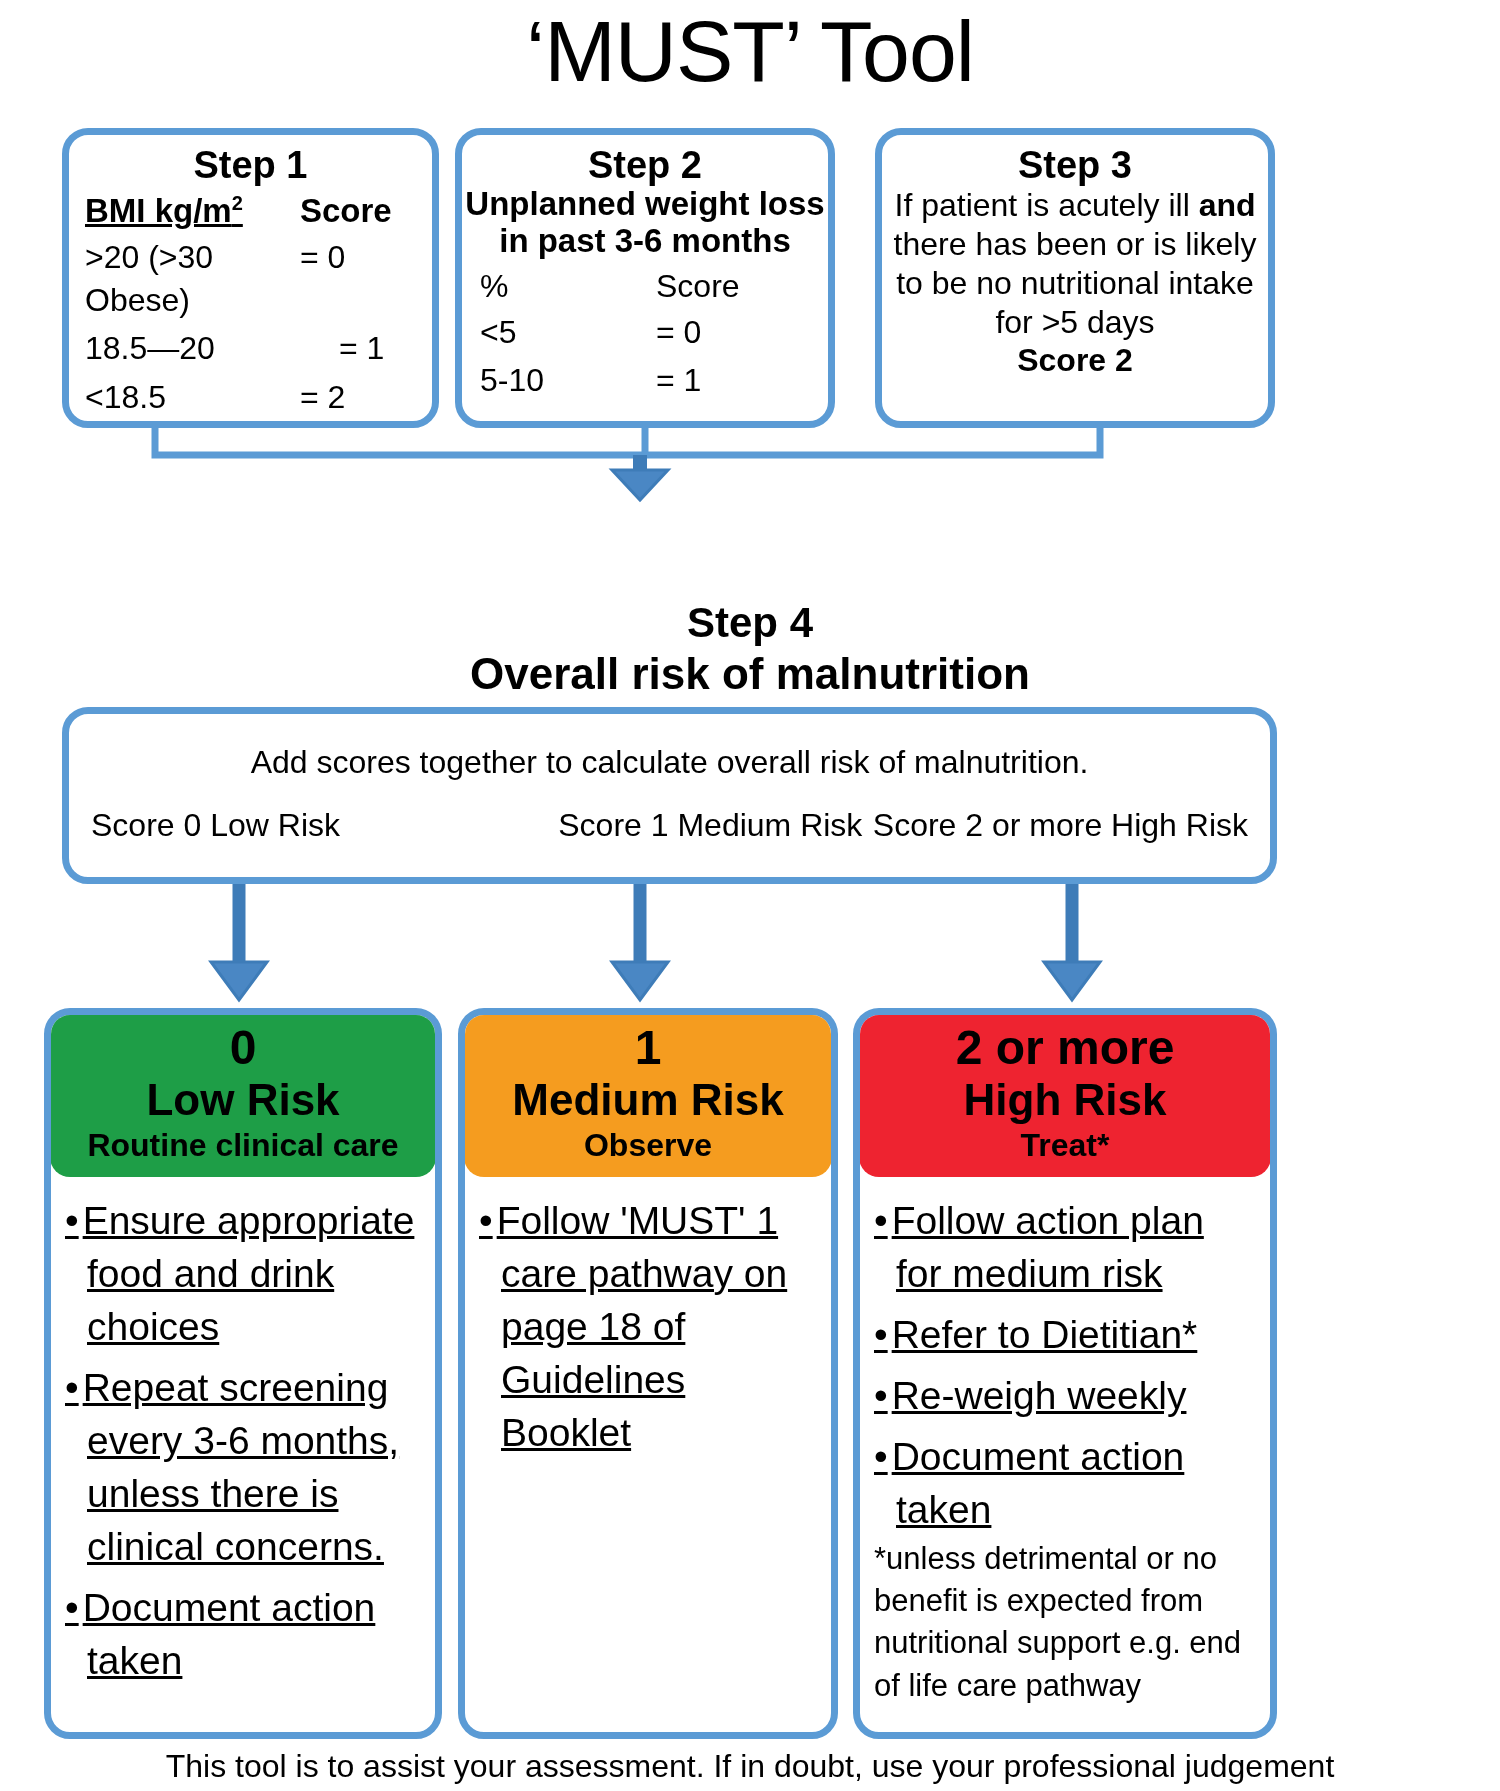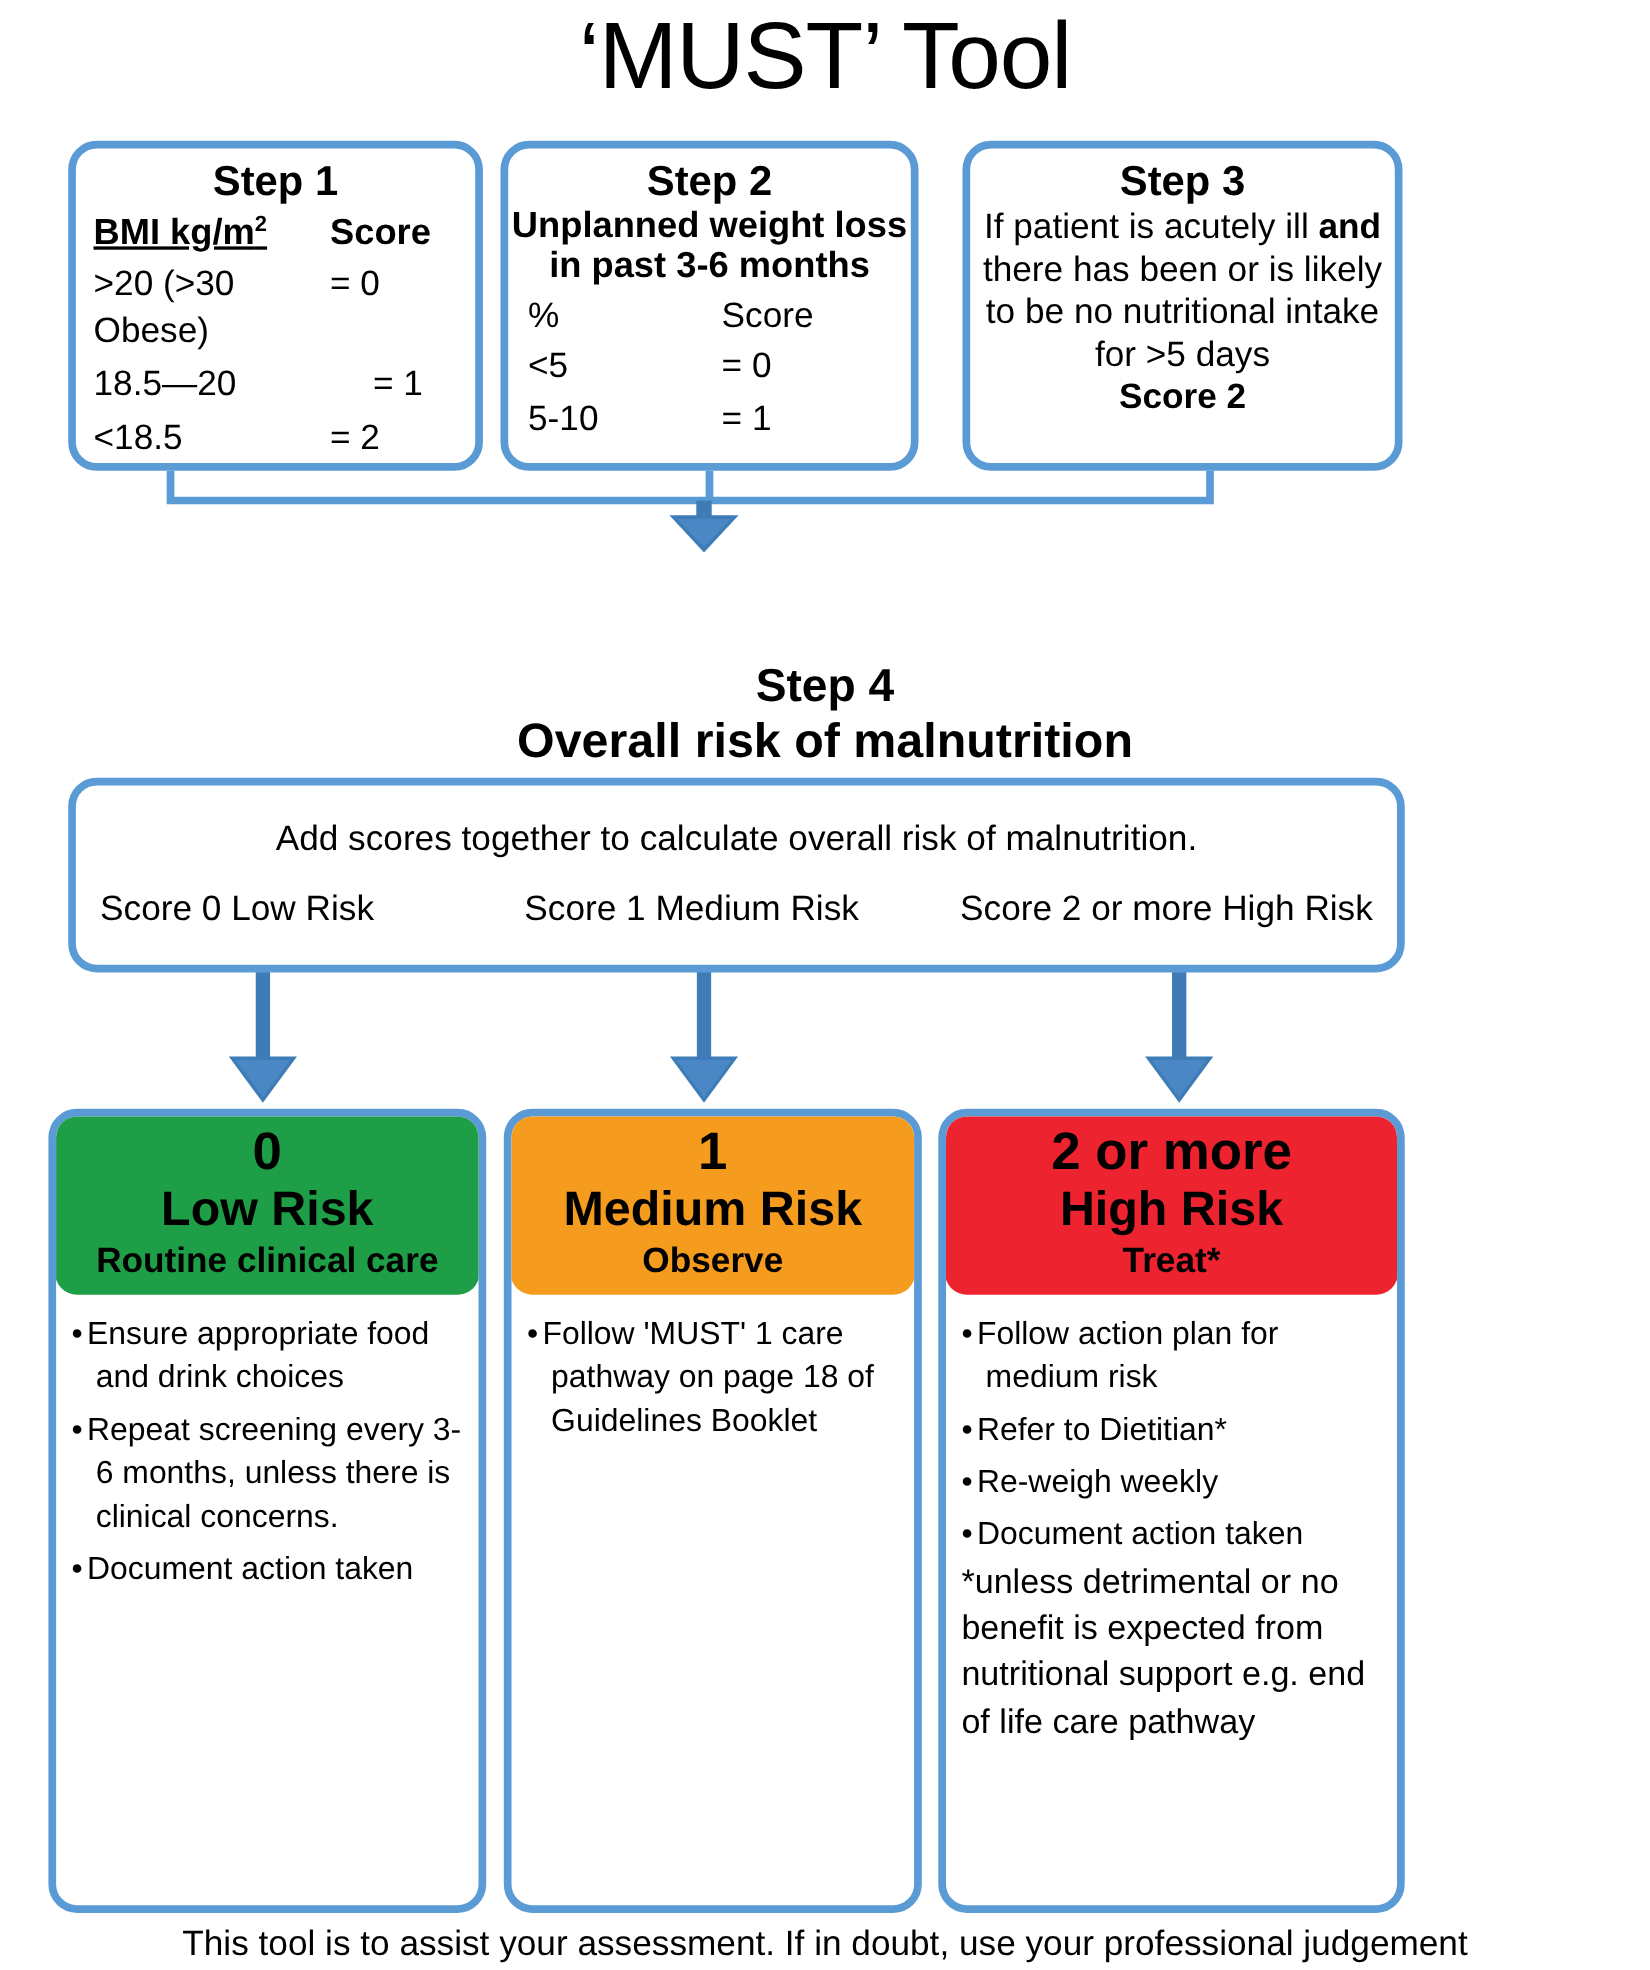--- a/index.html
+++ b/index.html
@@ -81,21 +81,21 @@
   .step4-wrap { position: absolute; top: 598px; left: 0; width: 1500px; text-align: center; }
   .step4-title { font-size: 42px; font-weight: bold; line-height: 1.18; }
   .step4-sub { font-size: 44px; font-weight: bold; line-height: 1.18; }
 
   
   #overall-box { left: 62px; top: 707px; width: 1215px; height: 177px; }
   .overall-lead { font-size: 32px; text-align: center; margin-top: 30px; }
   .overall-scores { display: flex; font-size: 32px; margin-top: 26px; padding: 0 22px; }
   .overall-scores > div { flex: 1; }
   .os-1 { text-align: left; }
-  .os-2 { text-align: left; }
+  .os-2 { text-align: right; }
   .os-3 { text-align: right; }
 
   
   .risk-col { position: absolute; top: 1008px; width: 400px; }
   #risk-low  { left: 44px;  width: 398px; }
   #risk-med  { left: 458px; width: 380px; }
   #risk-high { left: 853px; width: 424px; }
 
   .risk-outer {
     border: 7px solid #5B9BD5;
@@ -113,25 +113,26 @@
     padding: 6px 0 12px 0;
     text-align: center;
   }
   .risk-score { font-size: 48px; font-weight: bold; line-height: 1.15; }
   .risk-label { font-size: 44px; font-weight: bold; line-height: 1.12; }
   .risk-action { font-size: 32px; font-weight: bold; line-height: 1.2; margin-top: 2px; }
 
   .risk-body { padding: 18px 12px 0 14px; }
   .risk-body ul { list-style: none; }
   .risk-body li {
-    font-size: 29px;
+    font-size: 39px;
     line-height: 1.36;
     margin-bottom: 8px;
     padding-left: 22px;
     text-indent: -22px;
+    text-decoration: underline;
   }
   .risk-body li::before { content: "\2022"; margin-right: 4px; }
   .risk-note { font-size: 31px; line-height: 1.36; }
 
   
   .footer {
     position: absolute;
     left: 0; top: 1748px;
     width: 1500px;
     text-align: center;

